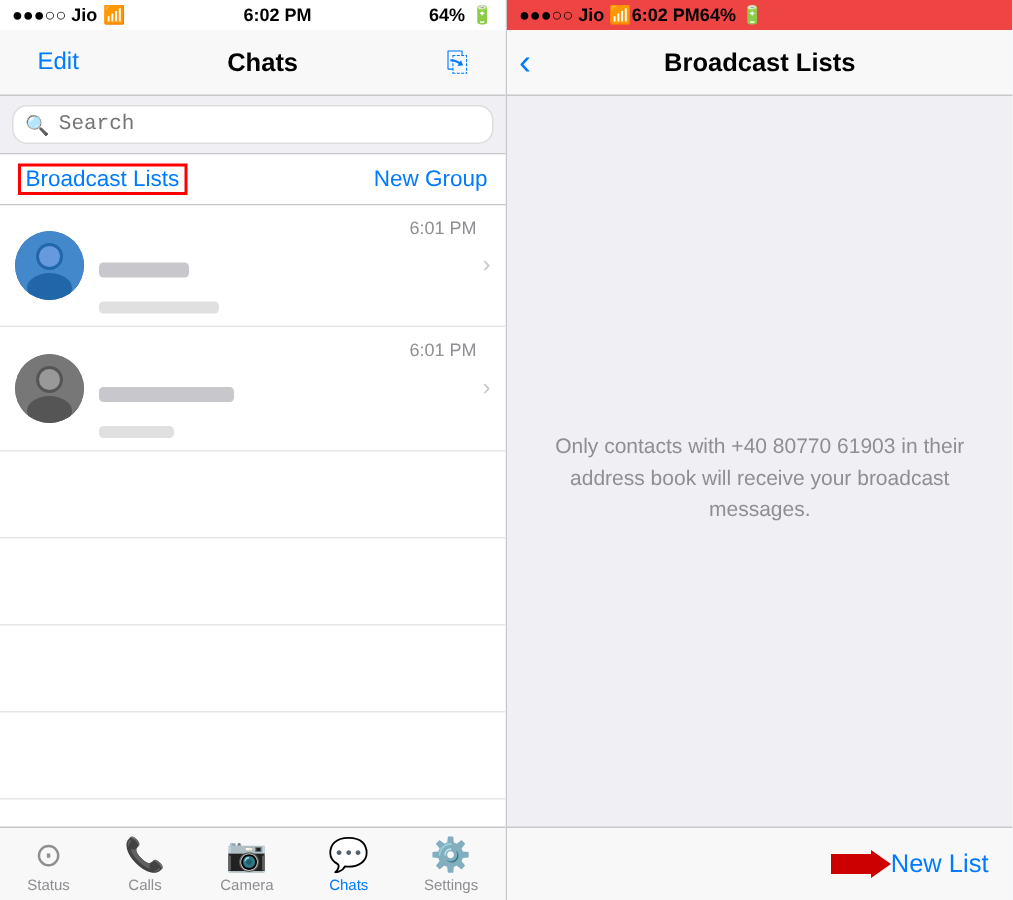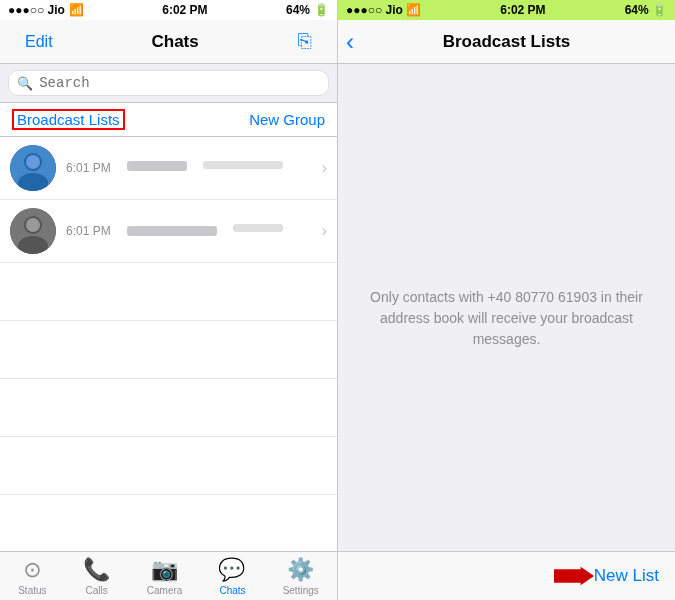--- a/index.html
+++ b/index.html
@@ -123,21 +123,21 @@
       display: flex;
       align-items: center;
       padding: 8px 10px;
       border-bottom: 1px solid #e5e5ea;
       position: relative;
     }
     .chat-content {
       flex: 1;
       margin-left: 10px;
       display: flex;
-      flex-direction: row;
+      flex-direction: column;
       gap: 16px;
     }
     .chat-top {
       display: flex;
       justify-content: flex-end;
     }
     .chat-time {
       font-size: 12px;
       color: #8e8e93;
     }
@@ -189,24 +189,24 @@
     
     .right-panel {
       flex: 1;
       height: 600px;
       background: #efeff4;
       display: flex;
       flex-direction: column;
     }
     .right-status-bar {
       height: 20px;
-      background: #bef264;
-      display: flex;
-      align-items: center;
-      justify-content: space-between;
+      background: #ef4444;
+      display: flex;
+      align-items: center;
+      justify-content: flex-start;
       padding: 0 8px;
       font-size: 12px;
       font-weight: 600;
     }
     .right-nav-bar {
       height: 44px;
       background: #f8f8f8;
       border-bottom: 1px solid #c8c8cc;
       display: flex;
       align-items: center;

